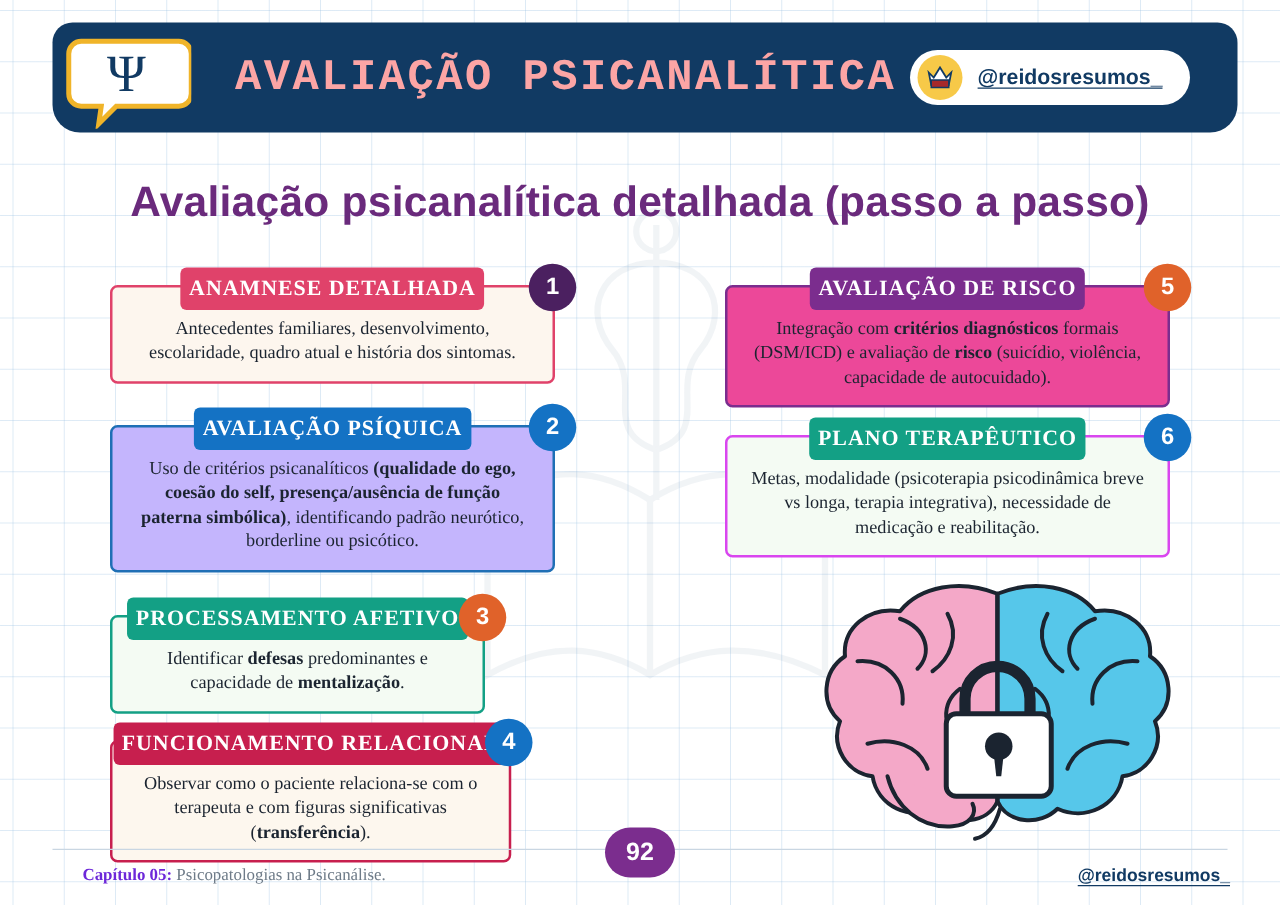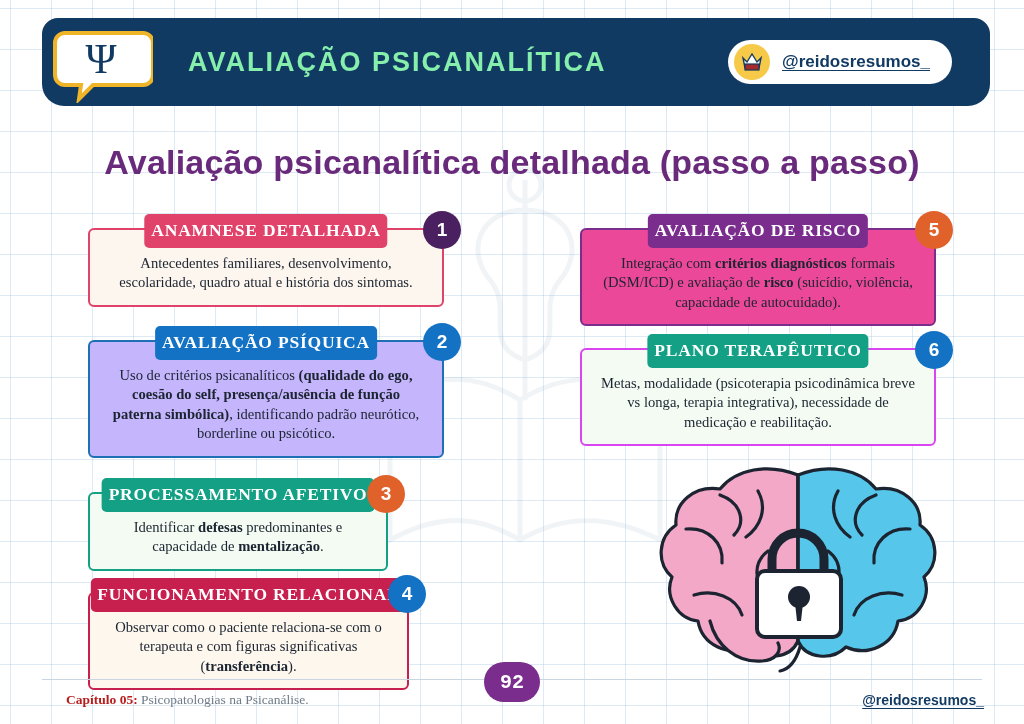--- a/index.html
+++ b/index.html
@@ -53,24 +53,24 @@
     width: 948px;
     height: 88px;
     background: #113a63;
     border-radius: 16px 16px 22px 22px;
   }
   .header-title {
     position: absolute;
     left: 146px;
     top: 50%;
     transform: translateY(-50%);
-    color: #86efac;
-    font-family: Liberation Sans, sans-serif;
-    font-weight: bold;
-    font-size: 27px;
+    color: #fca5a5;
+    font-family: Liberation Mono, monospace;
+    font-weight: bold;
+    font-size: 35px;
     letter-spacing: 2.0px;
     white-space: nowrap;
   }
   .logo-badge {
     position: absolute;
     left: 7px;
     top: 9px;
     width: 104px;
     height: 76px;
   }
@@ -209,21 +209,21 @@
   }
   .footer-left {
     position: absolute;
     left: 66px;
     bottom: 16px;
     font-family: "Liberation Serif", serif;
     font-size: 13.5px;
     color: #6e7b88;
   }
   .footer-left b {
-    color: #b91c1c;
+    color: #6d28d9;
   }
   .footer-right {
     position: absolute;
     right: 40px;
     bottom: 16px;
     font-family: "Liberation Sans", sans-serif;
     font-size: 14px;
     font-weight: bold;
     color: #113a63;
     text-decoration: underline;
@@ -232,21 +232,21 @@
   .page-number {
     position: absolute;
     left: 50%;
     transform: translateX(-50%);
     bottom: 22px;
     width: 56px;
     height: 40px;
     border-radius: 20px;
     background: #7b2d8e;
     color: #ffffff;
-    font-family: Liberation Mono, monospace;
+    font-family: Liberation Sans, sans-serif;
     font-weight: bold;
     font-size: 20px;
     display: flex;
     align-items: center;
     justify-content: center;
   }
 </style>
 </head>
 <body>
 

